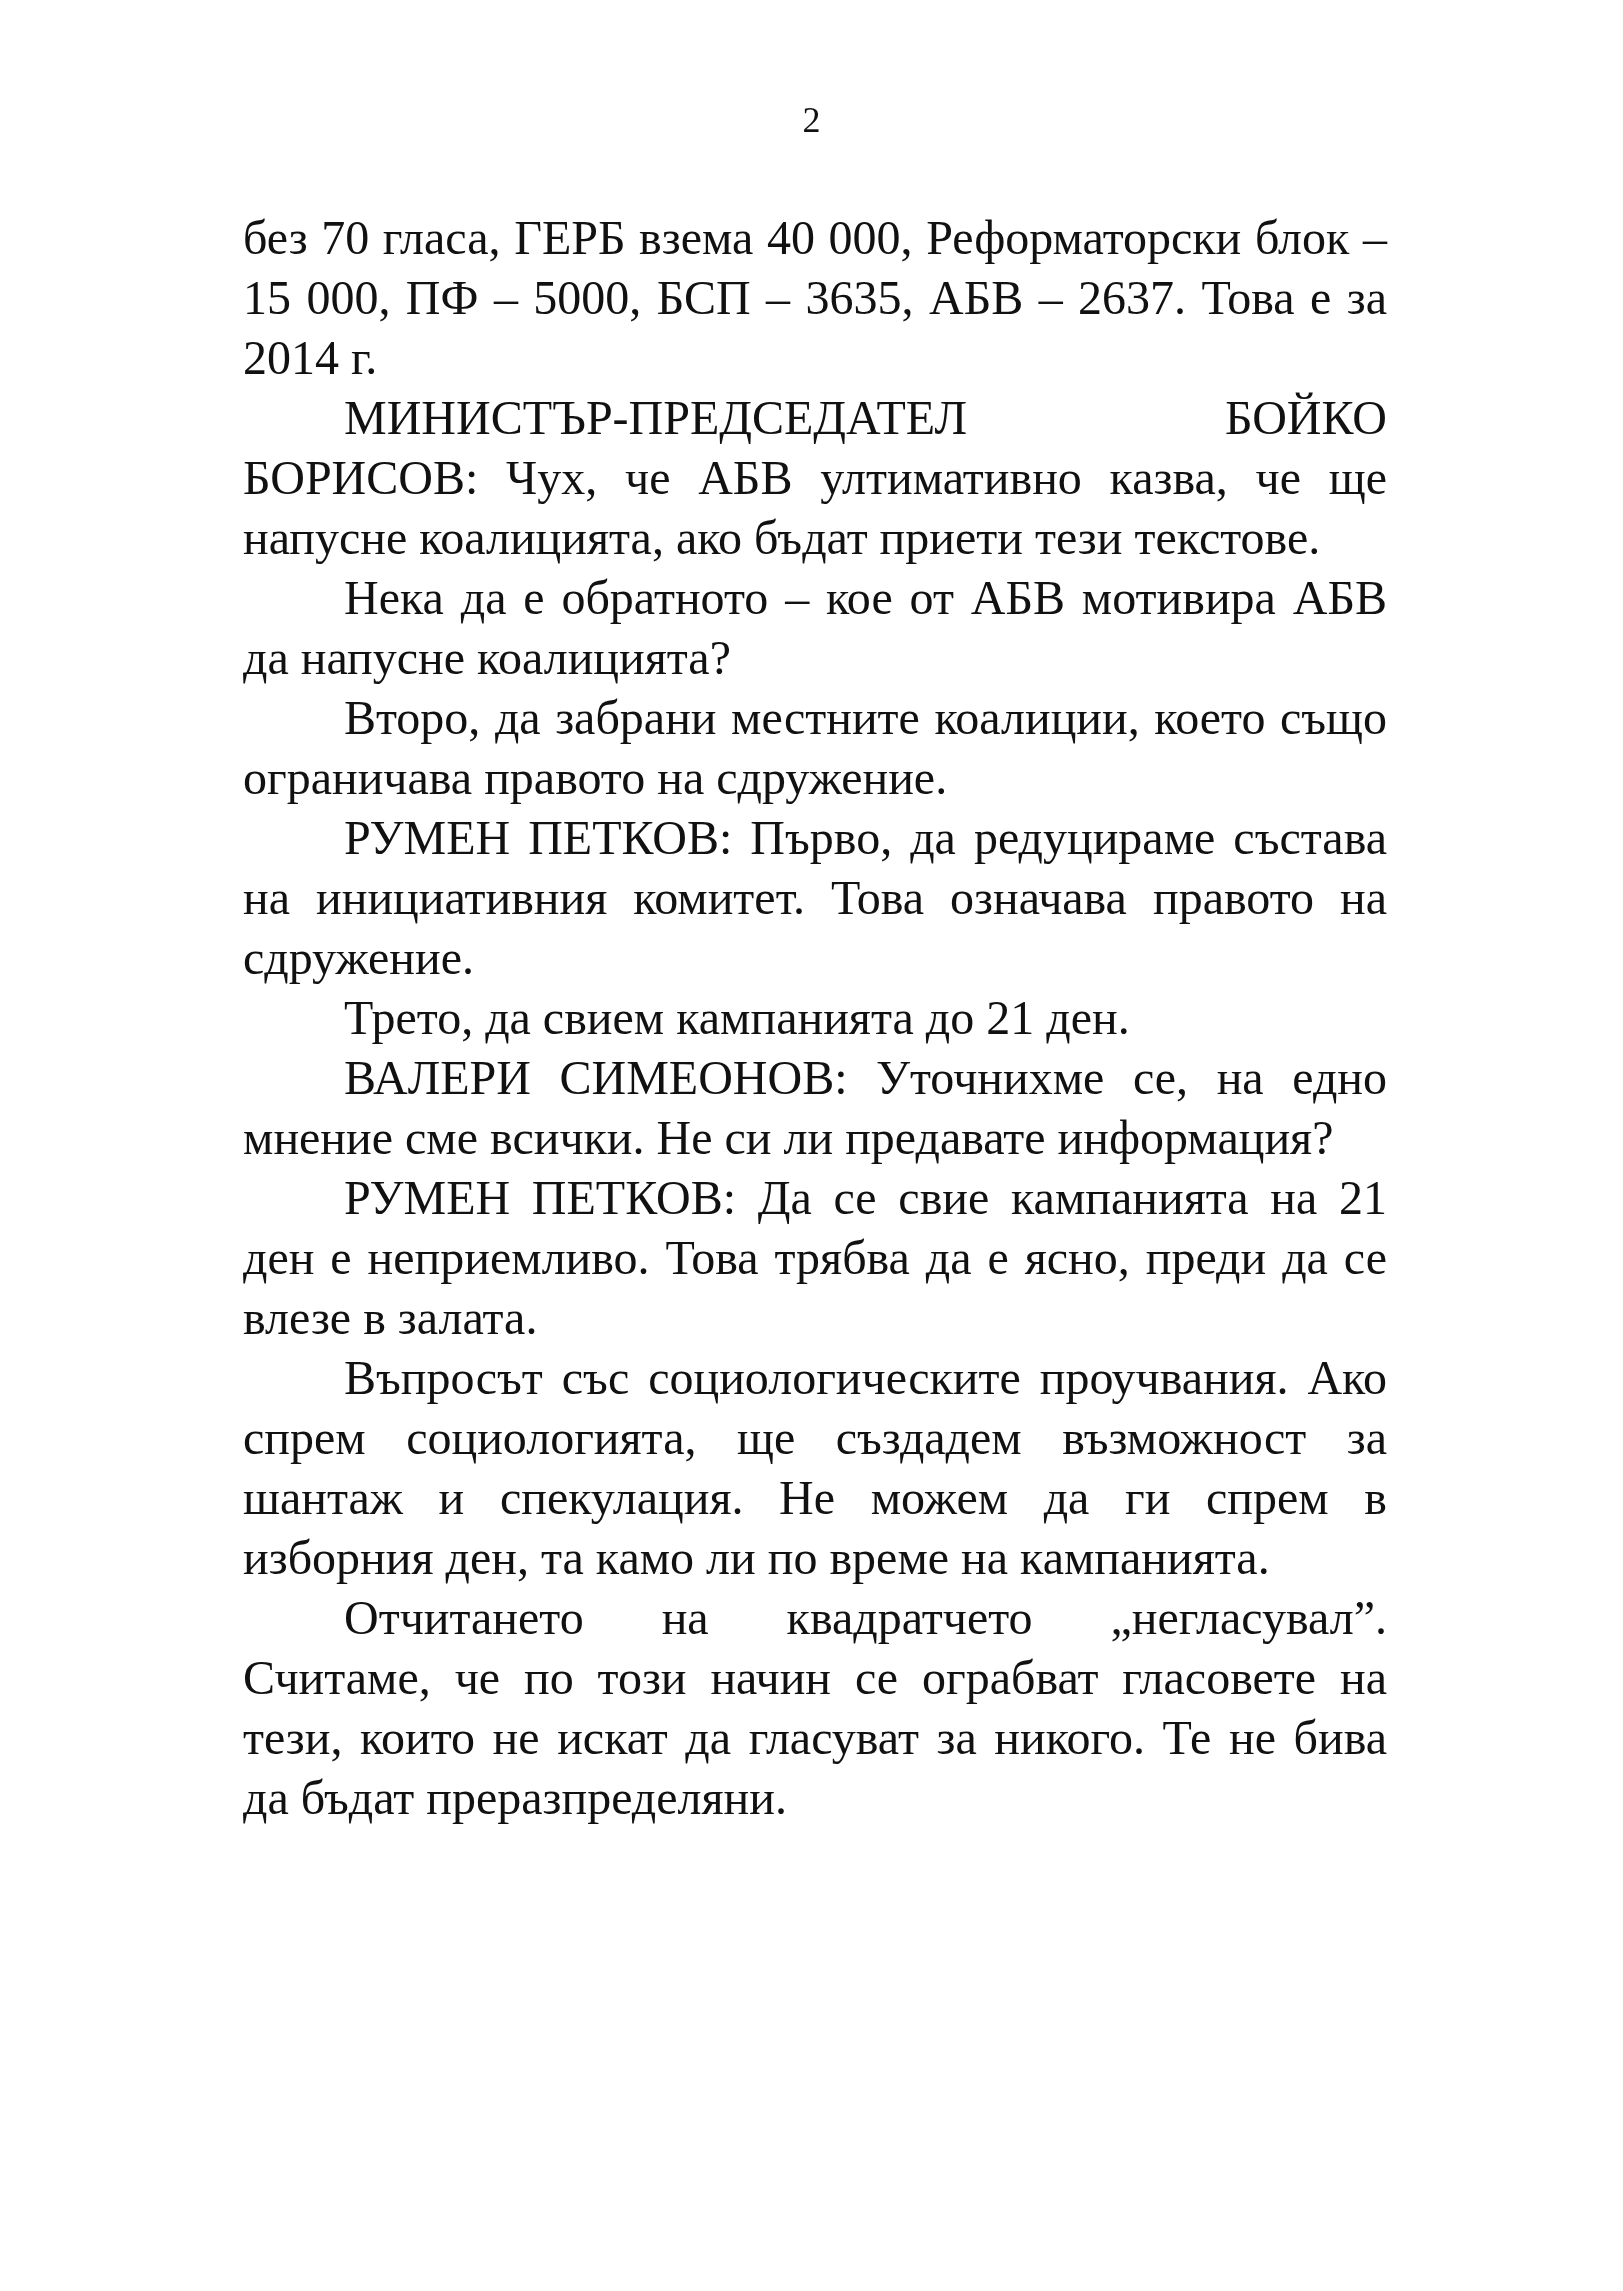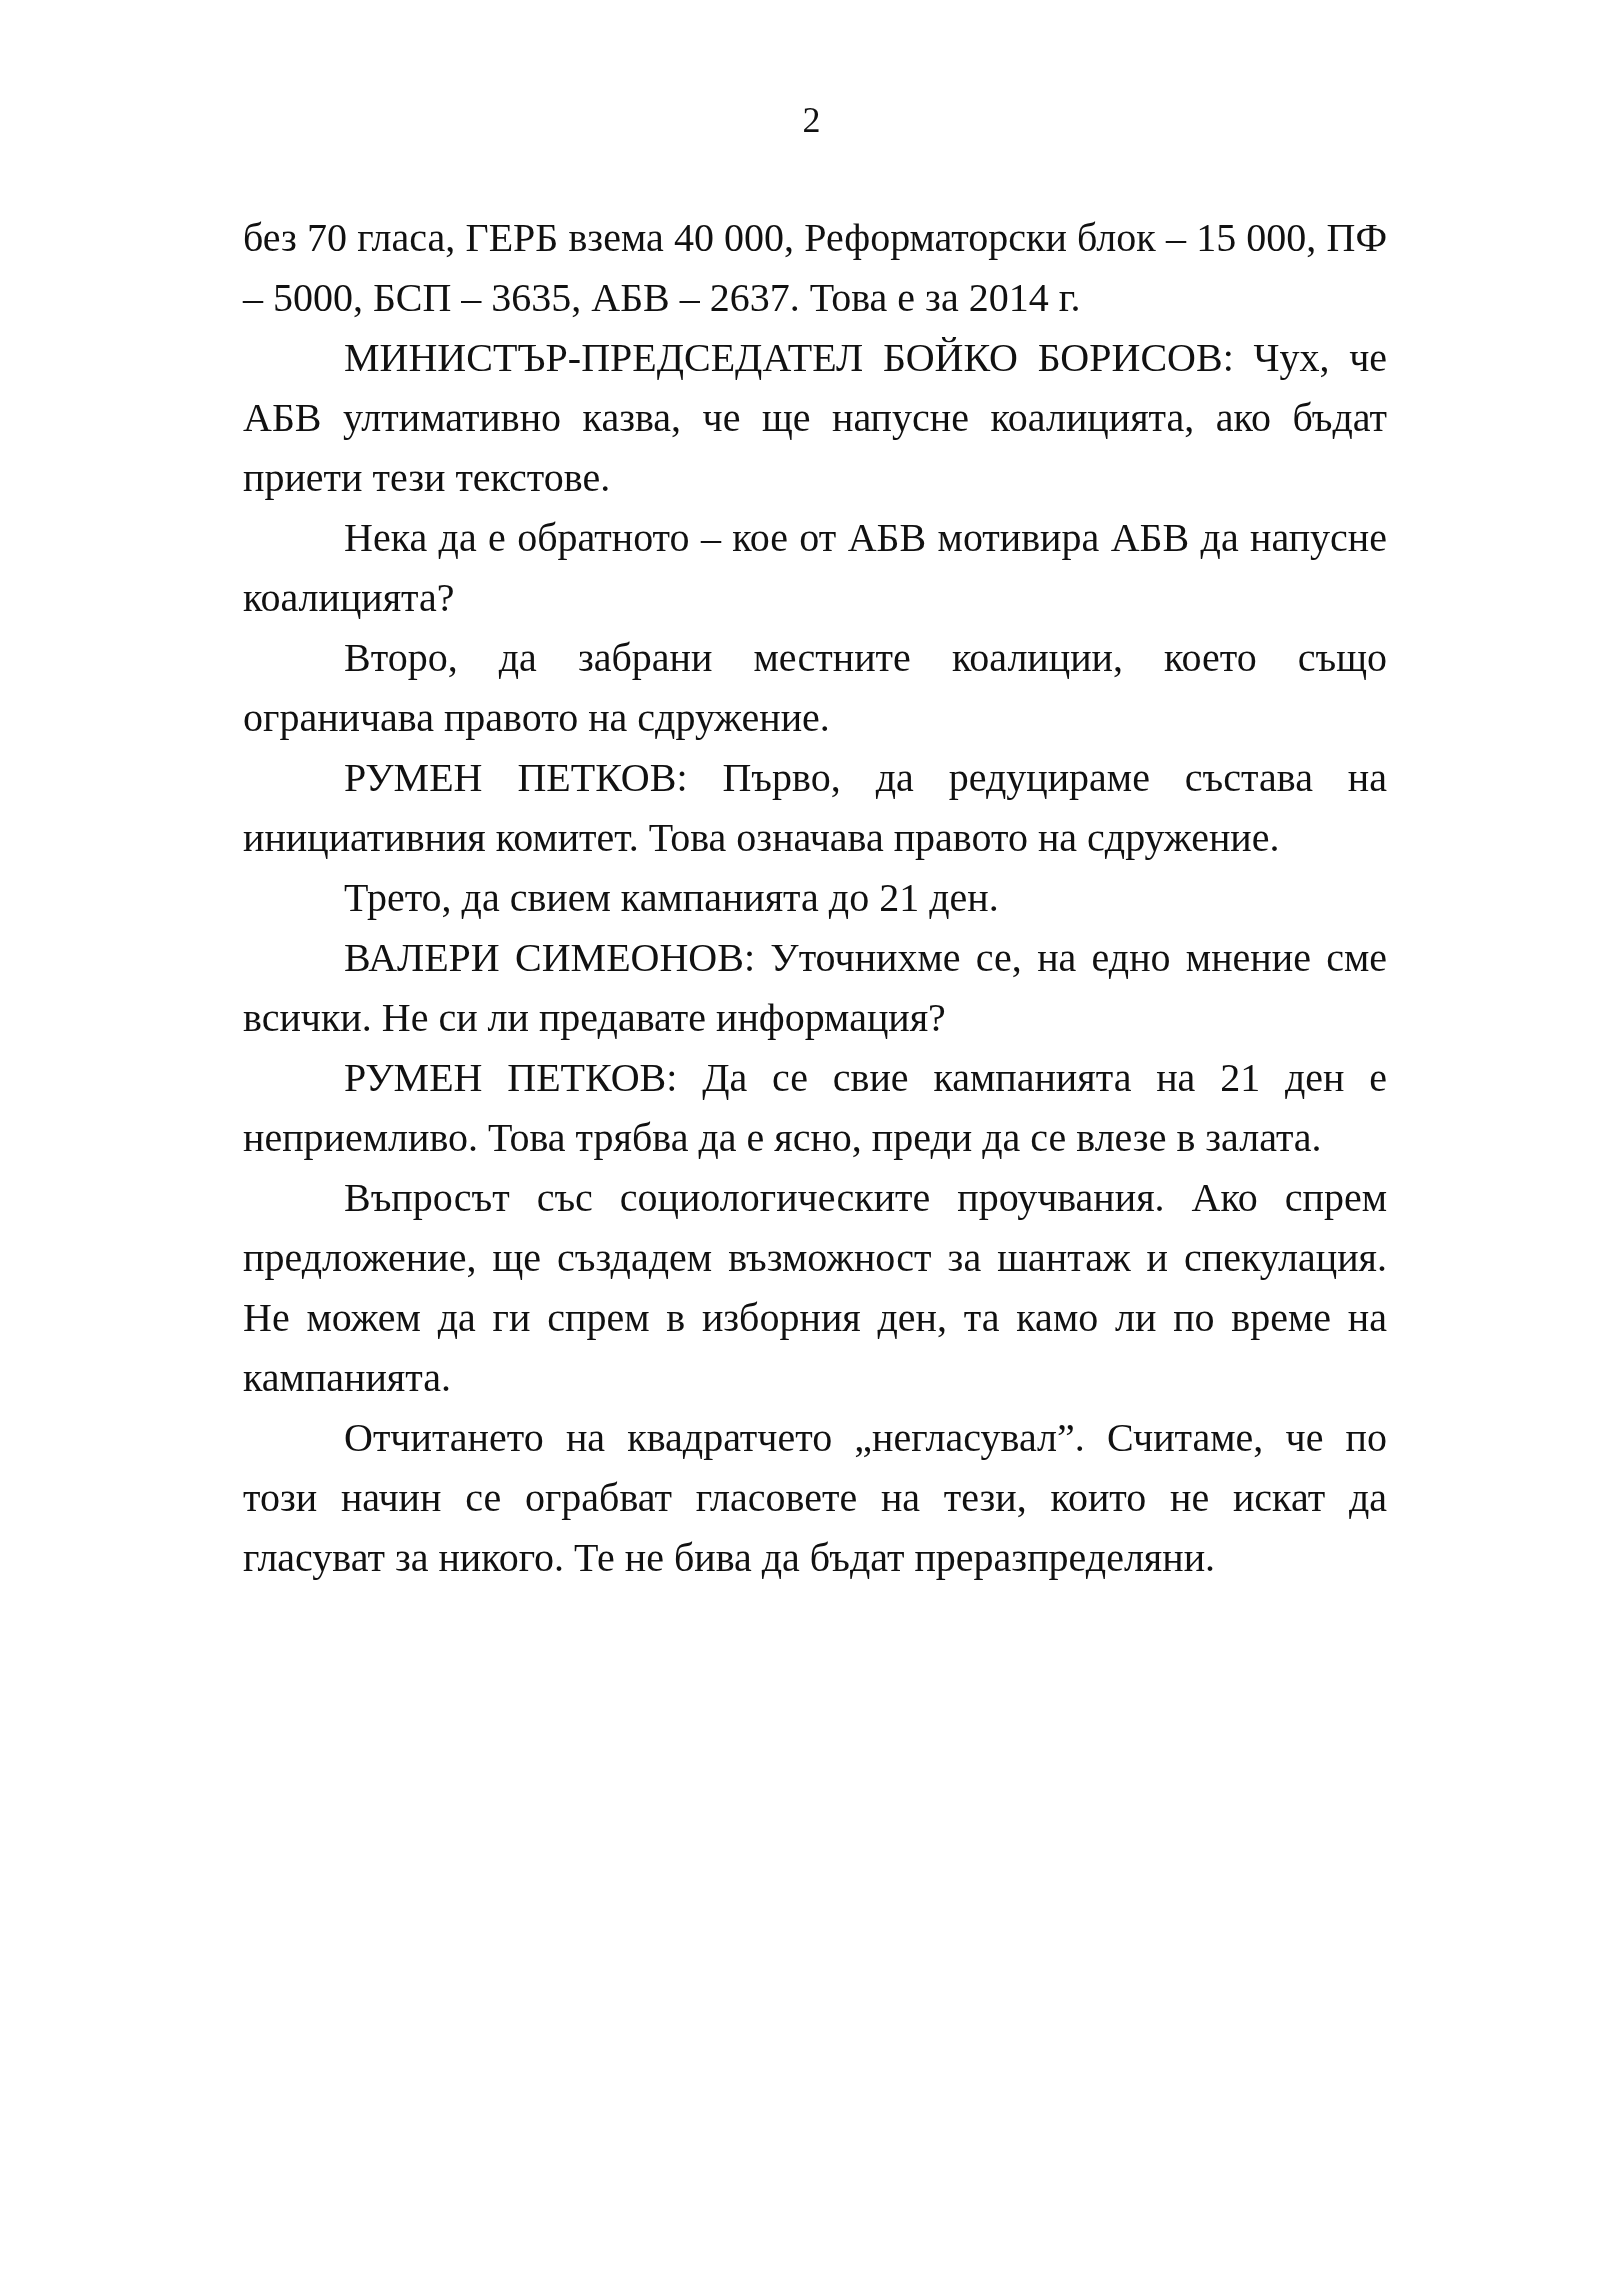--- a/index.html
+++ b/index.html
@@ -1,34 +1,34 @@
 <!DOCTYPE html>
 <html><head>
 <meta charset="utf-8">
 <style>
   html, body { margin:0; padding:0; background:#ffffff; }
   body { width:1623px; height:2292px; position:relative; overflow:hidden; }
   .page { position:absolute; left:0; top:0; width:1623px; height:2292px; background:#fff; color:#111;
           font-family:"Liberation Serif", "DejaVu Serif", serif; }
   .page-number { position:absolute; top:96px; left:0; width:1623px; text-align:center; font-size:36px; line-height:49px; }
-  .body { position:absolute; left:243px; top:208px; width:1144px; font-size:40px; line-height:60px; }
+  .body { position:absolute; left:243px; top:208px; width:1144px; font-size:48px; line-height:60px; }
   .para { margin:0; text-align:justify; text-indent:101px; }
   .para.first { text-indent:0; }
 </style>
 </head>
 <body>
 
 <div class="page">
   <div class="page-number">2</div>
   <div class="body">
     <p class="para first">без 70 гласа, ГЕРБ взема 40 000, Реформаторски блок – 15 000, ПФ – 5000, БСП – 3635, АБВ – 2637. Това е за 2014 г.</p>
     <p class="para">МИНИСТЪР-ПРЕДСЕДАТЕЛ БОЙКО БОРИСОВ: Чух, че АБВ ултимативно казва, че ще напусне коалицията, ако бъдат приети тези текстове.</p>
     <p class="para">Нека да е обратното – кое от АБВ мотивира АБВ да напусне коалицията?</p>
     <p class="para">Второ, да забрани местните коалиции, което също ограничава правото на сдружение.</p>
     <p class="para">РУМЕН ПЕТКОВ: Първо, да редуцираме състава на инициативния комитет. Това означава правото на сдружение.</p>
     <p class="para">Трето, да свием кампанията до 21 ден.</p>
     <p class="para">ВАЛЕРИ СИМЕОНОВ: Уточнихме се, на едно мнение сме всички. Не си ли предавате информация?</p>
     <p class="para">РУМЕН ПЕТКОВ: Да се свие кампанията на 21 ден е неприемливо. Това трябва да е ясно, преди да се влезе в залата.</p>
-    <p class="para">Въпросът със социологическите проучвания. Ако спрем предложение, ще създадем възможност за шантаж и спекулация. Не можем да ги спрем в изборния ден, та камо ли по време на кампанията.</p>
+    <p class="para">Въпросът със социологическите проучвания. Ако спрем социологията, ще създадем възможност за шантаж и спекулация. Не можем да ги спрем в изборния ден, та камо ли по време на кампанията.</p>
     <p class="para">Отчитането на квадратчето „негласувал”. Считаме, че по този начин се ограбват гласовете на тези, които не искат да гласуват за никого. Те не бива да бъдат преразпределяни.</p>
   </div>
 </div>
 
 
 </body></html>

